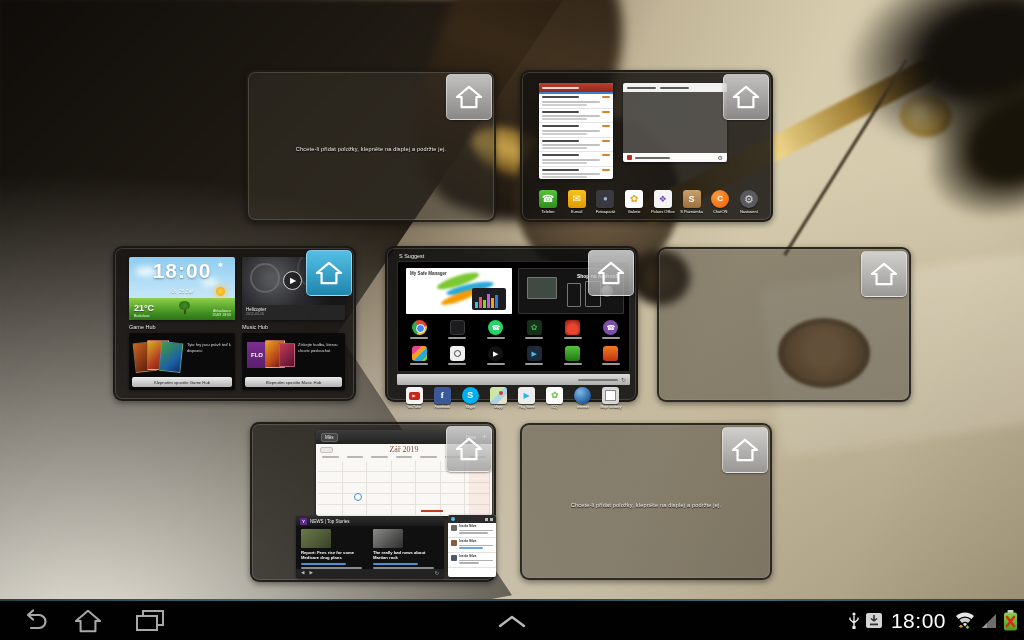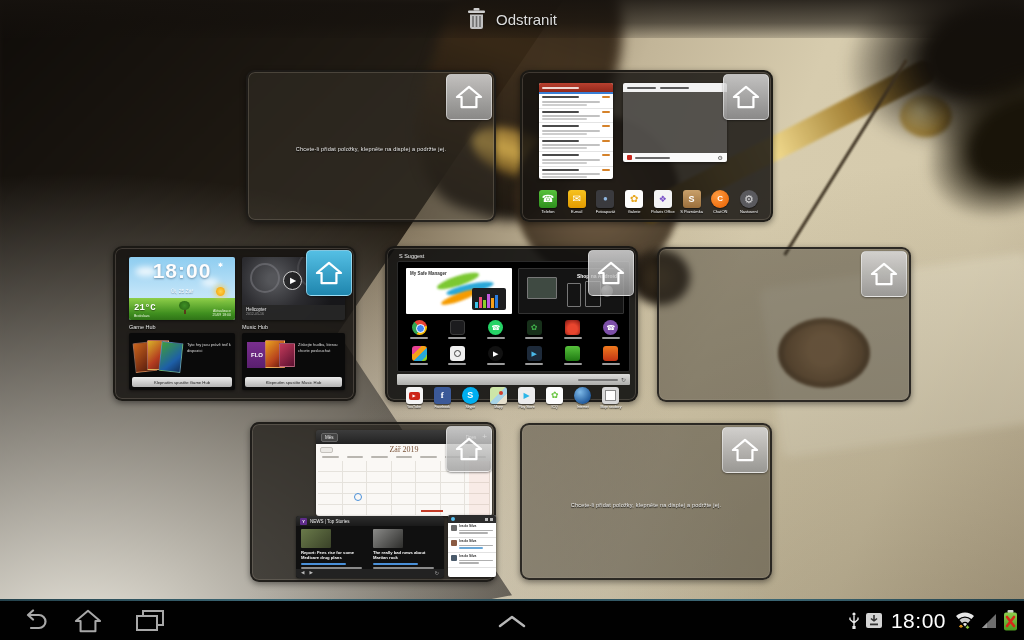--- a/index.html
+++ b/index.html
@@ -74,21 +74,21 @@
   
   .clockw{position:absolute;left:14px;top:9px;width:106px;height:63px;border-radius:2px;overflow:hidden;background:linear-gradient(#8ecdf0,#bfe3f8 55%,#d8eefc);box-shadow:0 1px 3px rgba(0,0,0,.5);}
   .cloud{position:absolute;background:rgba(255,255,255,.85);border-radius:50%;filter:blur(3px);}
   .clock-time{position:absolute;left:0;right:0;top:2px;text-align:center;font-size:21px;font-weight:bold;color:#fdfdfd;text-shadow:0 1px 2px rgba(40,70,100,.5);letter-spacing:1px;}
   .clock-ast{position:absolute;right:12px;top:4px;font-size:6px;color:#fff;}
   .clock-date{position:absolute;left:0;right:0;top:31px;text-align:center;font-size:5px;color:rgba(255,255,255,.92);text-shadow:0 1px 1px rgba(40,70,100,.5);}
   .grass{position:absolute;left:0;right:0;bottom:0;height:22px;background:linear-gradient(#8ecf49,#3f8f1f 70%,#2f7317);}
   .sun{position:absolute;right:10px;bottom:24px;width:9px;height:9px;border-radius:50%;background:radial-gradient(circle,#ffd24a,#f59d00);box-shadow:0 0 5px 2px rgba(255,200,60,.6);}
   .tree-c{position:absolute;left:50px;bottom:10px;width:11px;height:9px;border-radius:50%;background:radial-gradient(circle,#3f8f26,#276312);}
   .tree-t{position:absolute;left:55px;bottom:6px;width:2px;height:6px;background:#5a3a1a;}
-  .temp{position:absolute;left:5px;bottom:7px;font-size:9px;font-weight:bold;color:#fff;text-shadow:0 1px 1px rgba(0,0,0,.4);font-family:Liberation Mono, monospace;}
+  .temp{position:absolute;left:5px;bottom:7px;font-size:9px;font-weight:bold;color:#fff;text-shadow:0 1px 1px rgba(0,0,0,.4);}
   .city{position:absolute;left:5px;bottom:2px;font-size:3.5px;color:#eaf6e0;}
   .upd{position:absolute;right:4px;bottom:2px;text-align:right;font-size:3.5px;color:#eaf6e0;line-height:1.3;}
   .videow{position:absolute;left:127px;top:9px;width:103px;height:63px;border-radius:2px;overflow:hidden;background:radial-gradient(circle at 30% 35%,#55565a 6%,#2c2c30 40%,#17171a 75%),#1c1c1e;box-shadow:0 1px 3px rgba(0,0,0,.5);}
   .gear-c{position:absolute;border-radius:50%;border:2px solid rgba(130,130,135,.5);}
   .playbtn{position:absolute;left:41px;top:14px;width:19px;height:19px;border-radius:50%;background:rgba(10,10,10,.5);border:1.5px solid #cfcfcf;display:flex;align-items:center;justify-content:center;}
   .playbtn span{color:#fff;font-size:8px;line-height:1;margin-left:1px;}
   .vcap{position:absolute;left:0;right:0;bottom:0;height:15px;background:rgba(38,38,38,.94);padding:1.5px 4px;}
   .vcap .t1{font-size:4.5px;color:#eee;}
   .vcap .t2{font-size:3.5px;color:#9a9a9a;}
   .hublbl{position:absolute;font-size:5.5px;color:#e8e8e8;text-shadow:0 1px 1px #000;}
@@ -198,31 +198,20 @@
   <div class="bg-sheet"></div>
   <div class="bg-rod"></div>
   <div class="bg-knob"></div>
   <div class="bg-ornament"></div>
   <div class="bg-wax"></div>
   <div class="bg-feather"></div>
   <div class="bg-feather2"></div>
   <div class="bg-quill"></div>
   <div class="bg-vignette"></div>
 
-  <div class="topbar">
-    <svg width="19" height="22" viewBox="0 0 19 22">
-      <rect x="6.5" y="0" width="6" height="2.5" rx="1" fill="#cfcfcf"></rect>
-      <rect x="1" y="2.5" width="17" height="2.5" rx="1" fill="#cfcfcf"></rect>
-      <path d="M3 6.5 h13 v12.5 a2 2 0 0 1 -2 2 h-9 a2 2 0 0 1 -2 -2 Z" fill="#c2c2c2"></path>
-      <rect x="5.2" y="8" width="1.6" height="11" fill="#6e6e6e"></rect>
-      <rect x="8.7" y="8" width="1.6" height="11" fill="#6e6e6e"></rect>
-      <rect x="12.2" y="8" width="1.6" height="11" fill="#6e6e6e"></rect>
-    </svg>
-    <span class="topbar-label">Odstranit</span>
-  </div>
 
   <div class="page empty" style="left:246px;top:70px;width:250px;height:152px;">
     <div class="hint">Chcete-li přidat položky, klepněte na displej a podržte jej.</div>
     <div class="homebtn">
       <svg width="30" height="26" viewBox="0 0 32 28">
         <path d="M16 3 L3 14 H8 V25 H24 V14 H29 Z" fill="none" stroke="#fff" stroke-width="2.4" stroke-linejoin="round"></path>
       </svg>
     </div>
   </div>
 

